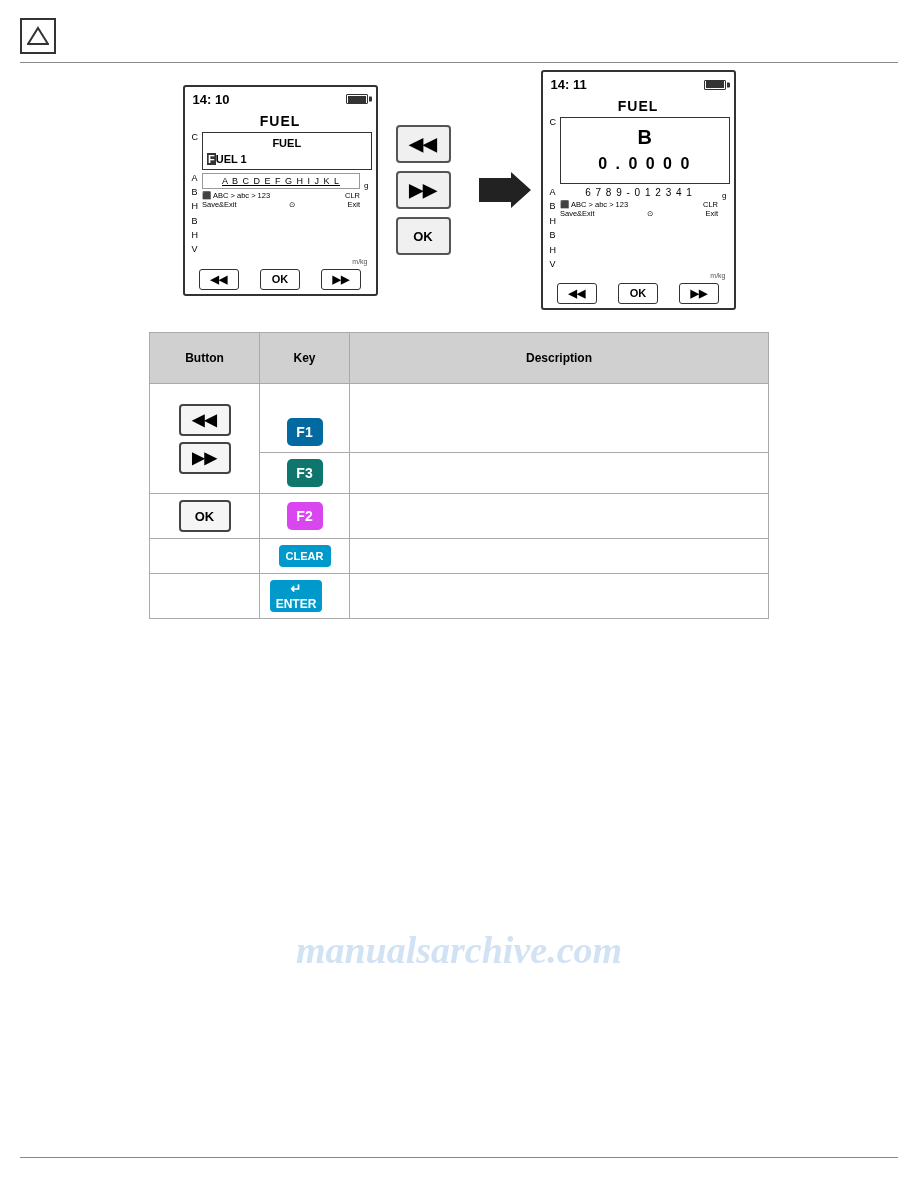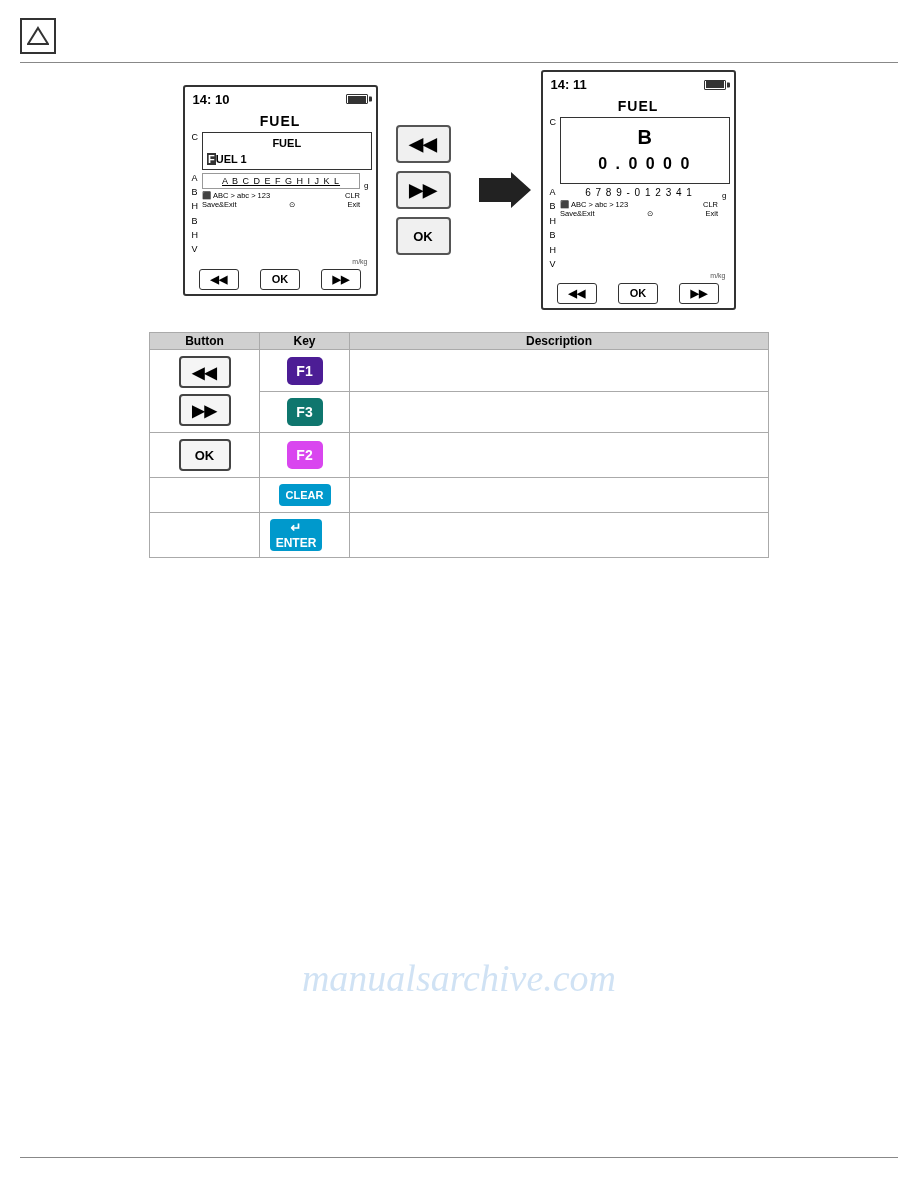--- a/index.html
+++ b/index.html
@@ -209,21 +209,21 @@
       margin-left: auto;
       margin-right: auto;
     }
     .mapping-table {
       width: 100%;
       border-collapse: collapse;
     }
     .mapping-table th {
       background: #d0d0d0;
       border: 1px solid #aaa;
-      padding: 1px 10px;
+      padding: 18px 10px;
       font-size: 12px;
       font-weight: bold;
       text-align: center;
     }
     .mapping-table td {
       border: 1px solid #aaa;
       padding: 6px 10px;
       vertical-align: middle;
     }
     .col-button { width: 110px; text-align: center; }
@@ -261,39 +261,40 @@
       display: inline-flex;
       align-items: center;
       justify-content: center;
       width: 36px;
       height: 28px;
       border-radius: 5px;
       color: #fff;
       font-size: 14px;
       font-weight: bold;
     }
-    .fkey-f1 { background: #4c1d95; }
+    .fkey-f1 { background: #0369a1; margin-top: 28px; }
     .fkey-f2 { background: #d946ef; }
     .fkey-f3 { background: #0f766e; }
     .fkey-clear { background: #0099cc; font-size: 11px; width: 52px; height: 22px; border-radius: 4px; }
     .fkey-enter { background: #0099cc; font-size: 11px; width: 52px; height: 32px; border-radius: 4px; display: flex; flex-direction: column; align-items: center; justify-content: center; }
 
     
     .watermark {
       position: absolute;
-      bottom: 188px;
+      bottom: 216px;
       left: 50%;
       transform: translateX(-50%);
       color: rgba(100, 160, 220, 0.3);
       font-size: 38px;
       font-style: italic;
       white-space: nowrap;
       pointer-events: none;
       user-select: none;
       font-family: Georgia, serif;
+      font-weight: bold;
     }
   </style>
 </head>
 <body>
 
 <div class="top-bar">
   <div class="logo-triangle">
     <svg width="22" height="22" viewBox="0 0 22 22">
       <polygon points="11,3 21,19 1,19" fill="none" stroke="#333" stroke-width="2"></polygon>
     </svg>

